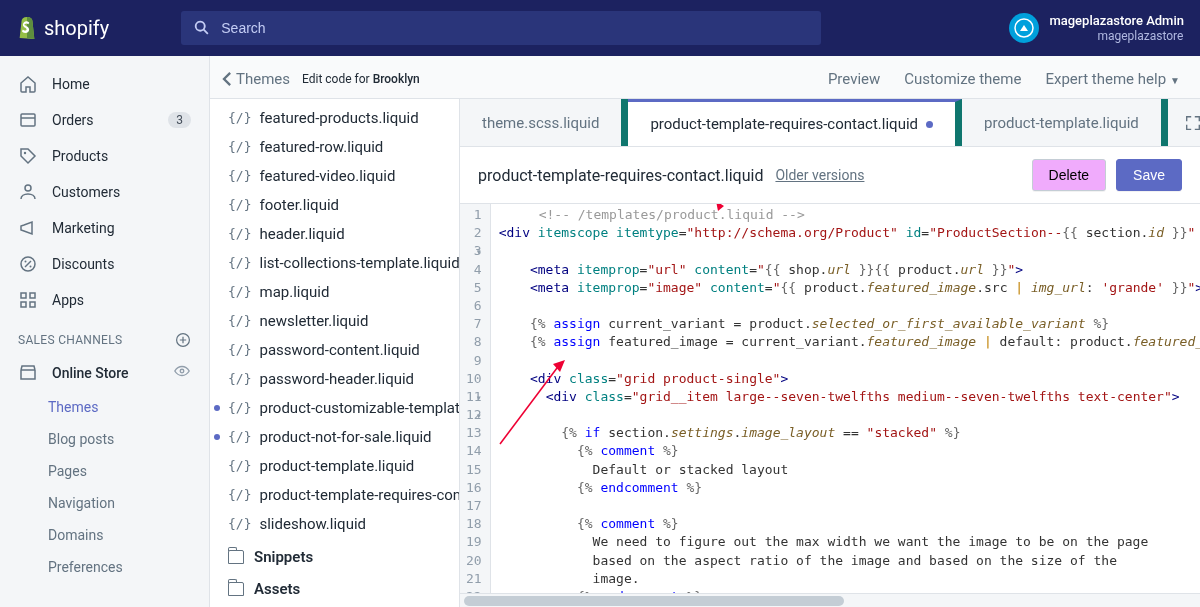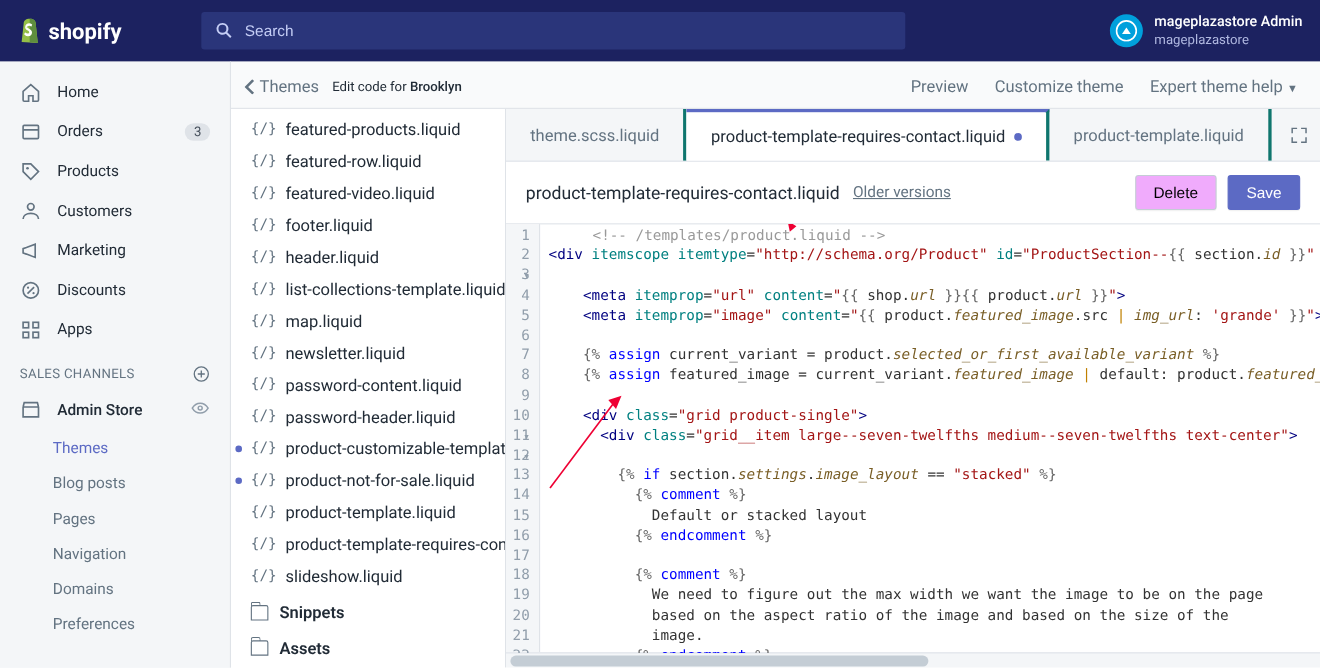--- a/index.html
+++ b/index.html
@@ -1,30 +1,30 @@
 <!DOCTYPE html>
 <html><head>
 <meta charset="utf-8">
 <style>
 * { box-sizing: border-box; margin: 0; padding: 0; }
 body { font-family: -apple-system, BlinkMacSystemFont, "Segoe UI", Roboto, sans-serif; font-size: 14px; color: #212b36; background: #f4f6f8; overflow: hidden; width: 1200px; height: 607px; }
 
 
 .topbar { height: 56px; background: #1c2260; display: flex; align-items: center; padding: 0 16px; color: #fff; }
-.logo { display: flex; align-items: center; gap: 6px; font-size: 20px; font-weight: 700; }
+.logo { display: flex; align-items: center; gap: 6px; font-size: 20px; font-weight: 400; }
 .logo-icon { width: 22px; height: 24px; }
 .search-wrap { flex: 0 0 640px; margin-left: 72px; }
 .search { background: #2a357a; border-radius: 3px; height: 34px; display: flex; align-items: center; padding: 0 12px; color: #c4cdf5; gap: 10px; }
 .search input { background: transparent; border: none; outline: none; color: #fff; font-size: 14px; flex: 1; }
 .search input::placeholder { color: #c4cdf5; }
 .user { margin-left: auto; display: flex; align-items: center; gap: 10px; }
 .avatar { width: 30px; height: 30px; border-radius: 50%; background: #00a0dc; display:flex; align-items:center; justify-content:center; }
 .user-text { line-height: 1.2; }
 .user-name { font-size: 13px; font-weight: 500; color:#fff; }
-.user-store { font-size: 12px; color: #b0b8e0; }
+.user-store { font-size: 12px; color: #b0b8e0; margin-left: 48px; }
 
 
 .main { display: flex; height: 551px; }
 
 
 .leftnav { width: 210px; background: #f4f6f8; border-right: 1px solid #dfe3e8; padding-top: 10px; overflow-y: auto; }
 .nav-item { display: flex; align-items: center; gap: 14px; padding: 8px 18px; color: #212b36; cursor: pointer; position: relative; }
 .nav-item.sub { padding-left: 48px; font-size: 14px; color: #637381; }
 .nav-item.sub.active { color: #5c6ac4; }
 .nav-icon { width: 20px; height: 20px; color: #637381; flex-shrink: 0; }
@@ -52,21 +52,21 @@
 .file-icon { color: #637381; font-family: monospace; font-size: 13px; flex-shrink:0; }
 .dot { position:absolute; left:4px; width: 6px; height: 6px; border-radius: 50%; background: #5c6ac4; }
 .folder-hdr { display:flex; align-items:center; gap:10px; padding: 10px 18px 4px; font-weight:600; font-size:15px;}
 .folder-icon { width:16px; height:14px; border:1.5px solid #637381; border-radius:2px 2px 0 0; position:relative;}
 .folder-icon::before{content:""; position:absolute; top:-4px; left:-1.5px; width:7px; height:3px; border:1.5px solid #637381; border-bottom:none; border-radius:2px 2px 0 0;}
 .add-link { color:#007ace; padding:4px 18px 4px 44px; cursor:pointer; font-size:15px;}
 
 
 .editor { flex: 1; display: flex; flex-direction: column; background: #fff; overflow: hidden; }
 .tabs { display: flex; border-bottom: 1px solid #dfe3e8; background: #f4f6f8; align-items:stretch; height:48px; }
-.tab { padding: 0 22px; display:flex; align-items:center; gap:8px; color: #637381; cursor: pointer; border-right:3px solid #0f766e; font-size:15px; position:relative; white-space:nowrap;}
+.tab { padding: 0 22px; display:flex; align-items:center; gap:8px; color: #637381; cursor: pointer; border-right:7px solid #0f766e; font-size:15px; position:relative; white-space:nowrap;}
 .tab.active { background: #fff; color: #212b36; border-top: 3px solid #5c6ac4; }
 .tab .tdot { width:7px; height:7px; border-radius:50%; background:#5c6ac4; }
 .tab-expand { margin-left:auto; padding:0 16px; display:flex; align-items:center; color:#637381; cursor:pointer;}
 .file-hdr { display:flex; align-items:center; padding: 12px 18px; gap: 12px; }
 .file-hdr .fname { font-weight: 400; font-size:16px; }
 .older { color:#637381; text-decoration:underline; cursor:pointer; font-size:14px; }
 .file-actions { margin-left:auto; display:flex; gap:10px; }
 .btn { padding:7px 16px; border-radius:3px; border:1px solid #c4cdd5; background:#f0abfc; cursor:pointer; font-size:14px; box-shadow: 0 1px 0 rgba(0,0,0,0.05);}
 .btn.primary { background:#5c6ac4; color:#fff; border-color:#5c6ac4; }
 
@@ -180,21 +180,21 @@
       <svg class="plus" width="16" height="16" viewBox="0 0 20 20" fill="none" stroke="currentColor" stroke-width="1.5">
           <circle cx="10" cy="10" r="8"></circle>
           <path d="M10 6v8M6 10h8"></path>
         </svg>
     </div>
     <div id="nav-channels">
         <div class="nav-item strong">
           <svg class="nav-icon" viewBox="0 0 20 20">
             <path d="M3 7l1-4h12l1 4M3 7v9h14V7M3 7h14" stroke="currentColor" fill="none" stroke-width="1.5"></path>
           </svg>
-          <span>Admin Store</span>
+          <span>Online Store</span>
           <span class="eye"><svg width="18" height="18" viewBox="0 0 20 20">
               <path d="M2 10s3-5 8-5 8 5 8 5-3 5-8 5-8-5-8-5z" stroke="currentColor" fill="none" stroke-width="1.5"></path>
               <circle cx="10" cy="10" r="2" stroke="currentColor" fill="none" stroke-width="1.5"></circle>
             </svg></span>
         </div>
         <div class="nav-item sub active">
           <span>Themes</span>
         </div>
         <div class="nav-item sub">
           <span>Blog posts</span>

